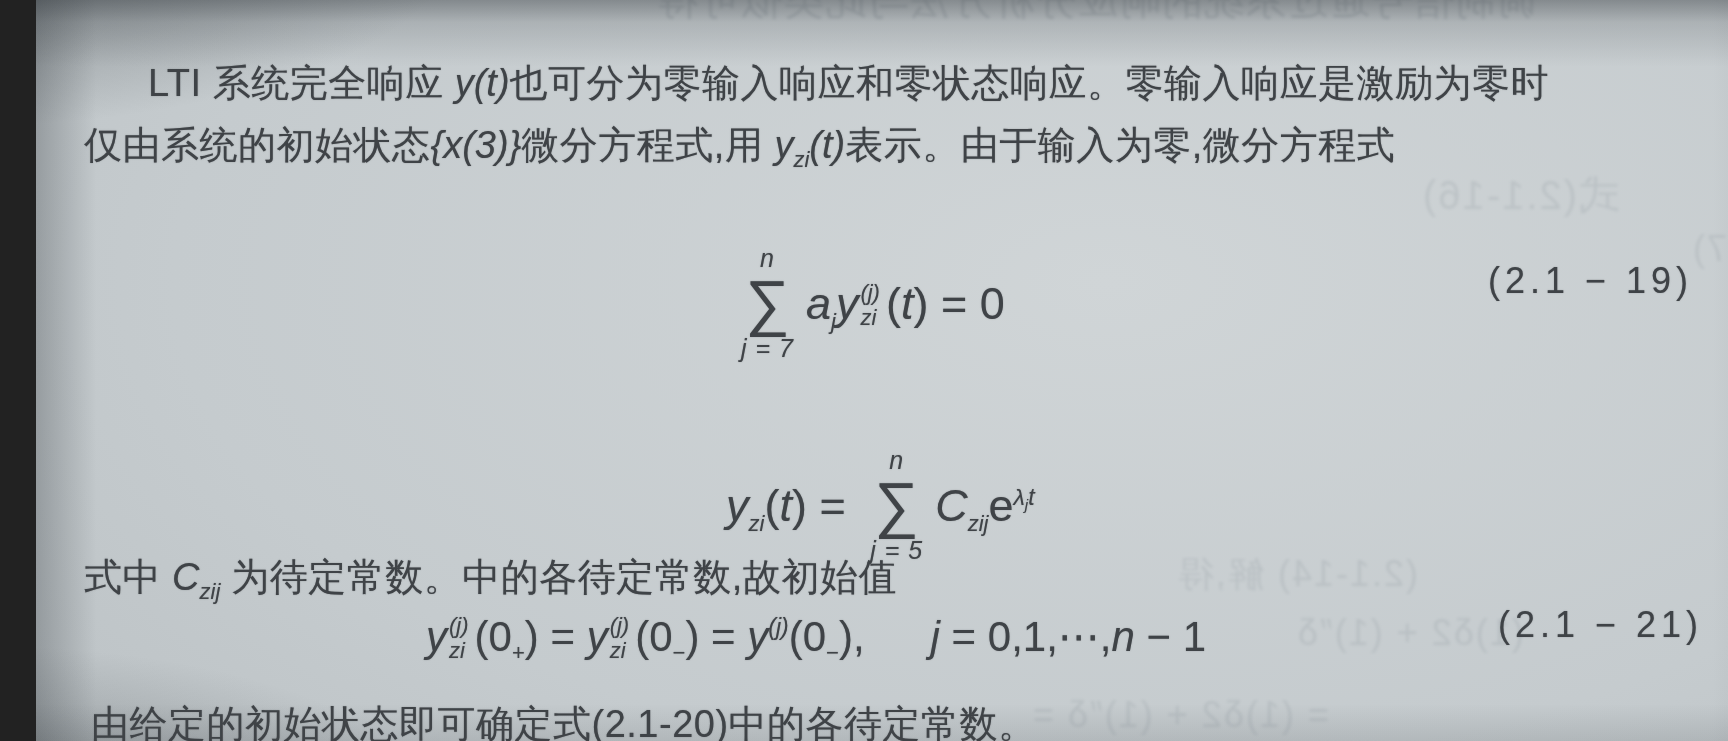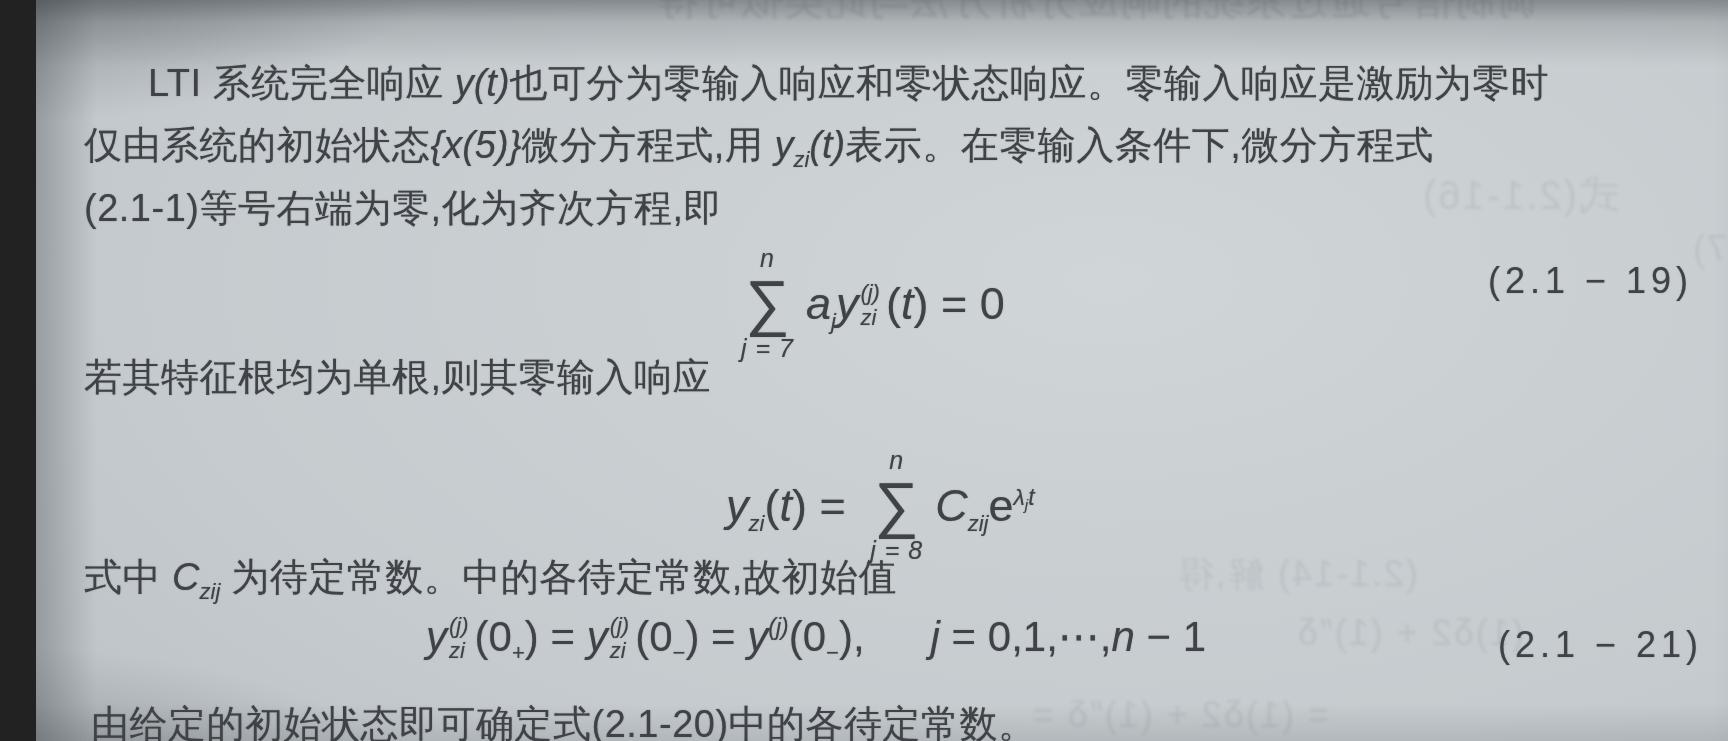--- a/index.html
+++ b/index.html
@@ -70,63 +70,57 @@
   <div class="ghost" style="left:1385px;top:168px;font-size:40px">式(2.1-16)</div>
   <div class="ghost" style="left:1655px;top:228px;font-size:36px">(2.1-17)</div>
   <div class="ghost" style="left:1140px;top:550px;font-size:36px">(2.1-14) 解,得</div>
   <div class="ghost" style="left:1260px;top:612px;font-size:36px">(1)δ2 + (1)″δ</div>
   <div class="ghost" style="left:995px;top:694px;font-size:36px">= (1)δ2 + (1)″δ =</div>
 
   <div class="line" style="top:58px;left:112px">
     <span>LTI 系统完全响应 </span><span class="m">y(t)</span><span>也可分为零输入响应和零状态响应。零输入响应是激励为零时</span>
   </div>
   <div class="line" style="top:120px;left:48px">
-    <span>仅由系统的初始状态</span><span class="m">{x(5)}</span><span>微分方程式,用 </span><span class="m">y</span><sub class="sb">zi</sub><span class="m">(t)</span><span>表示。在零输入条件下,微分方程式</span>
-  </div>
-  <div class="line" style="top:183px;left:48px">
-    <span>(2.1-1)等号右端为零,化为齐次方程,即</span>
+    <span>仅由系统的初始状态</span><span class="m">{x(3)}</span><span>微分方程式,用 </span><span class="m">y</span><sub class="sb">zi</sub><span class="m">(t)</span><span>表示。由于输入为零,微分方程式</span>
   </div>
 
   <div class="eq" style="top:250px;left:693px">
     <span class="sum">
       <span class="lim">n</span>
       <span class="sg">∑</span>
       <span class="lim">j = 7</span>
     </span><span class="mi">a</span><sub class="sb">j</sub><span class="mi">y</span><span class="st">
         <span>(j)</span>
         <span>zi</span>
       </span><span class="mr">(</span><span class="mi">t</span><span class="mr">) = 0</span>
   </div>
   <div class="eqlabel" style="top:260px;left:1452px">(2.1 − 19)</div>
 
-  <div class="line" style="top:352px;left:48px">
-    <span>若其特征根均为单根,则其零输入响应</span>
-  </div>
 
   <div class="eq" style="top:452px;left:690px">
     <span class="mi">y</span><sub class="sb">zi</sub><span class="mr">(</span><span class="mi">t</span><span class="mr">) = </span><span class="sum">
       <span class="lim">n</span>
       <span class="sg">∑</span>
-      <span class="lim">j = 8</span>
+      <span class="lim">j = 5</span>
     </span><span class="mi">C</span><sub class="sb">zij</sub><span class="mr">e</span><sup class="sp"><span>λ</span><sub class="ssub">j</sub><span>t</span></sup>
   </div>
 
   <div class="line" style="top:552px;left:48px">
     <span>式中 </span><span class="m">C</span><sub class="sb">zij</sub><span> 为待定常数。中的各待定常数,故初始值</span>
   </div>
 
   <div class="eq small" style="top:612px;left:390px">
     <span class="mi">y</span><span class="st">
         <span>(j)</span>
         <span>zi</span>
       </span><span class="mr">(0</span><sub class="sub0">+</sub><span class="mr">) = </span><span class="mi">y</span><span class="st">
         <span>(j)</span>
         <span>zi</span>
       </span><span class="mr">(0</span><sub class="sub0">−</sub><span class="mr">) = </span><span class="mi">y</span><sup class="sp">(j)</sup><span class="mr">(0</span><sub class="sub0">−</sub><span class="mr">),</span><span class="gap"></span><span class="mi">j</span><span class="mr"> = 0,1,⋯,</span><span class="mi">n</span><span class="mr"> − 1</span>
   </div>
-  <div class="eqlabel" style="top:624px;left:1462px">(2.1 − 21)</div>
+  <div class="eqlabel" style="top:604px;left:1462px">(2.1 − 21)</div>
 
   <div class="line" style="top:699px;left:55px">
     <span>由给定的初始状态即可确定式(2.1-20)中的各待定常数。</span>
   </div>
 
   <div class="shade"></div>
 </div>
 
 </body></html>

